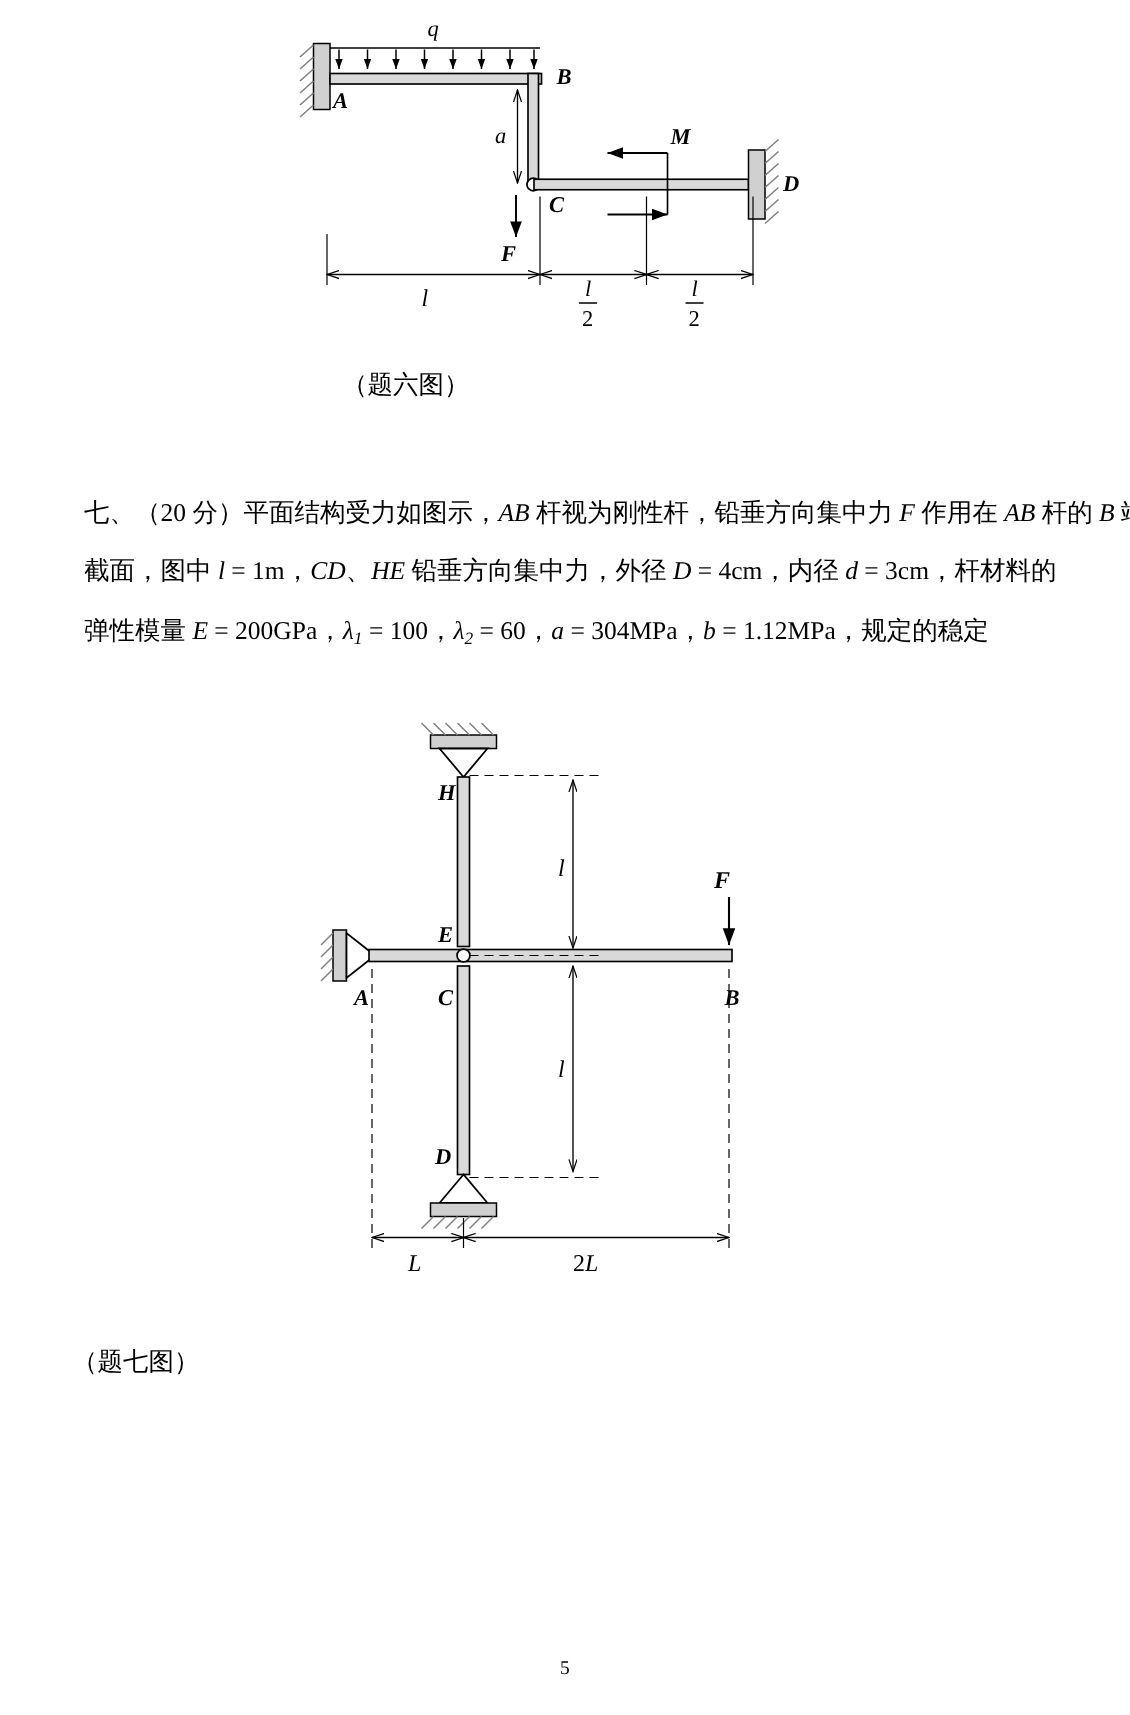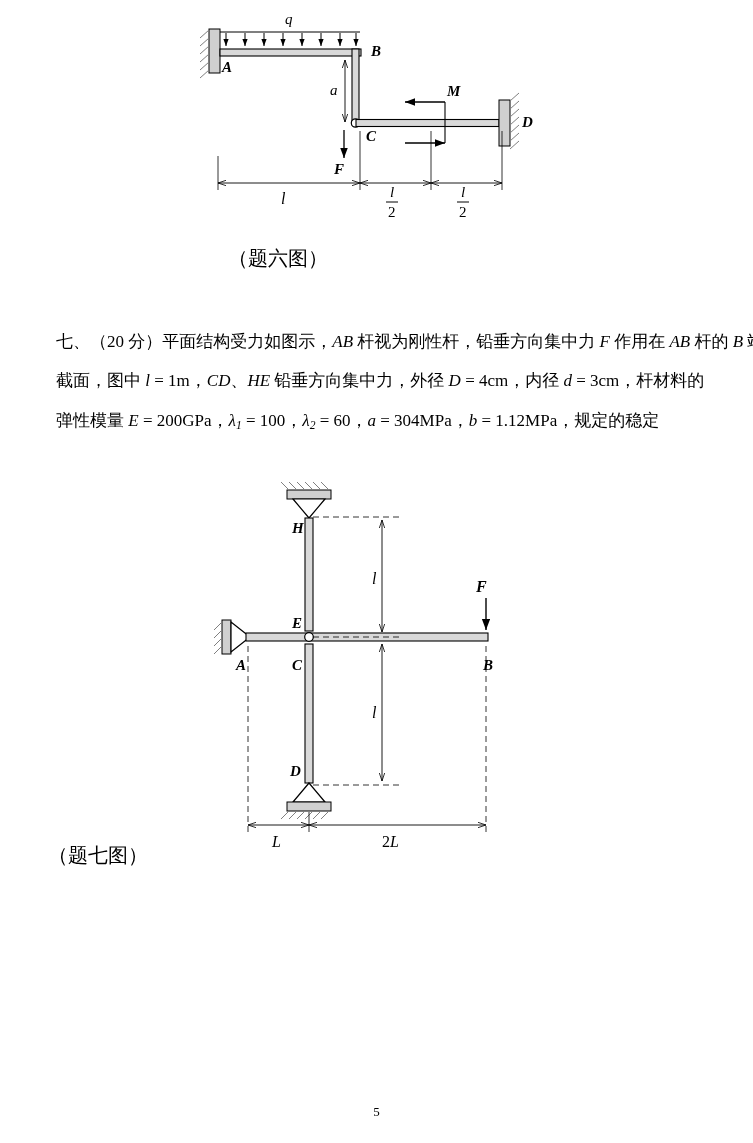--- a/index.html
+++ b/index.html
@@ -50,25 +50,25 @@
     font-style: italic;
   }
   .brk {
     font-size: 1.25em;
     vertical-align: -0.12em;
   }
 
   
   .caption {
     position: absolute;
-    font-size: 20px;
+    font-size: 17px;
     font-family: "Liberation Serif", serif;
   }
   #cap6 { left: 228px; top: 245px; }
-  #cap7 { left: 48px; top: 842px; }
+  #cap7 { left: 48px; top: 896px; }
 
   
   #fig7 {
     position: absolute;
     left: 0;
     top: 480px;
     width: 753px;
     height: 380px;
   }
 

